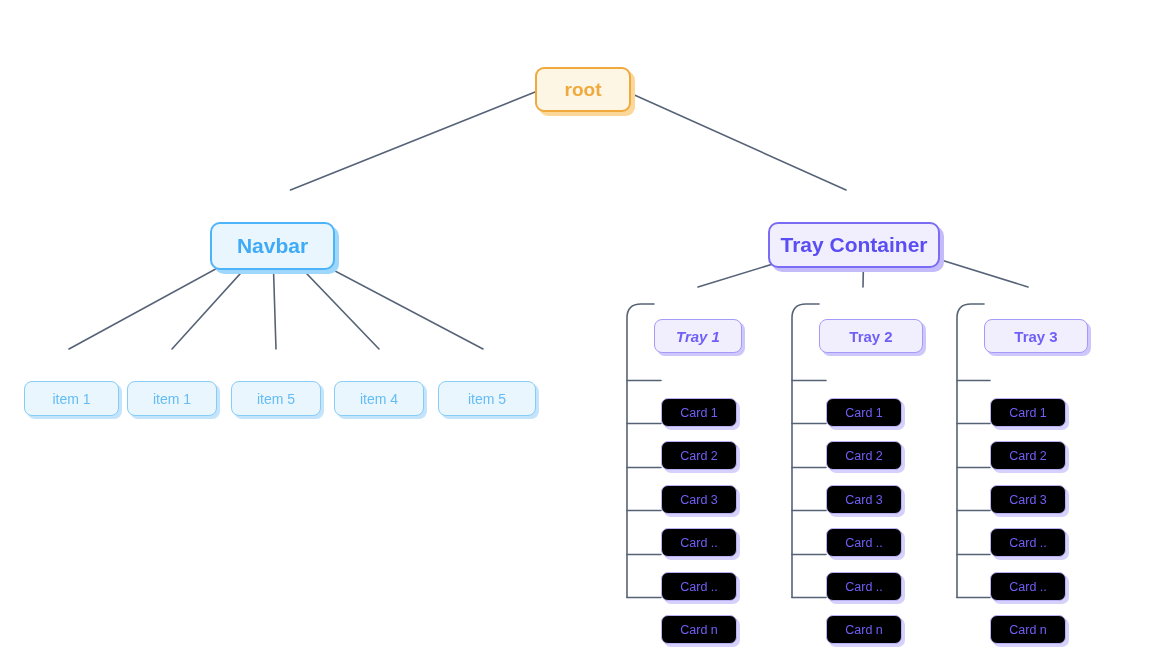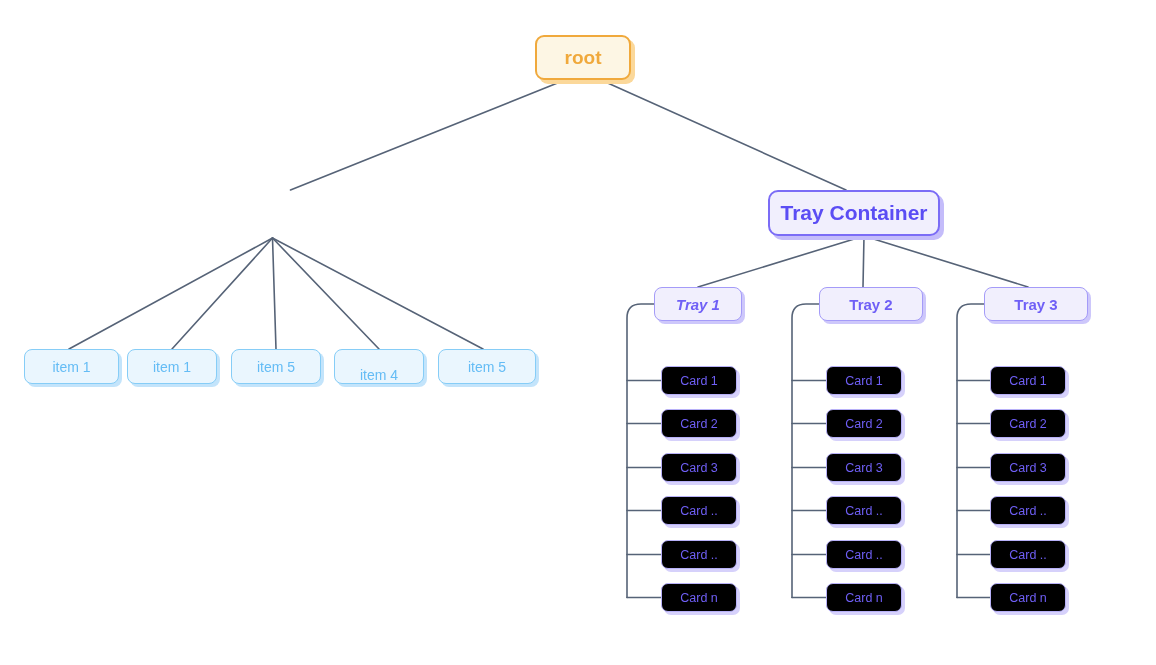--- a/index.html
+++ b/index.html
@@ -29,20 +29,21 @@
   }
   .node {
     position: absolute;
     box-sizing: border-box;
     display: flex;
     align-items: center;
     justify-content: center;
     border-style: solid;
     white-space: nowrap;
     user-select: none;
+    margin-top: 32px;
   }
   
   .n-root {
     border-width: 2px;
     border-color: #f0a93c;
     background: #fdf6e4;
     color: #f0a93c;
     border-radius: 9px;
     font-size: 19px;
     font-weight: 700;
@@ -140,35 +141,38 @@
       <line x1="957" y1="467.5" x2="990" y2="467.5" stroke="#566377" stroke-width="1.6" stroke-linecap="round"></line>
       <line x1="957" y1="510.5" x2="990" y2="510.5" stroke="#566377" stroke-width="1.6" stroke-linecap="round"></line>
       <line x1="957" y1="554.5" x2="990" y2="554.5" stroke="#566377" stroke-width="1.6" stroke-linecap="round"></line>
       <line x1="957" y1="597.5" x2="990" y2="597.5" stroke="#566377" stroke-width="1.6" stroke-linecap="round"></line>
     </svg>
 
   <div class="node n-root" style="left: 535px; top: 35px; width: 96px; height: 45px;">
     <span>root</span>
   </div>
 
+  <div class="node n-navbar" style="left: 210px; top: 190px; width: 125px; height: 48px;">
+    <span>Navbar</span>
+  </div>
 
   <div class="node n-traycontainer" style="left: 768px; top: 190px; width: 172px; height: 46px;">
     <span>Tray Container</span>
   </div>
 
 <div class="node n-item" style="left: 24px; top: 349px; width: 95px; height: 35px;">
       <span>item 1</span>
     </div>
     <div class="node n-item" style="left: 127px; top: 349px; width: 90px; height: 35px;">
       <span>item 1</span>
     </div>
     <div class="node n-item" style="left: 231px; top: 349px; width: 90px; height: 35px;">
       <span>item 5</span>
     </div>
-    <div class="node n-item" style="left: 334px; top: 349px; width: 90px; height: 35px; align-items: flex-end;">
+    <div class="node n-item" style="left: 334px; top: 349px; width: 90px; height: 35px;">
       <span>item 4</span>
     </div>
     <div class="node n-item" style="left: 438px; top: 349px; width: 98px; height: 35px;">
       <span>item 5</span>
     </div>
     <div class="node n-tray" style="left: 654px; top: 287px; width: 88px; height: 34px; font-style: italic;">
       <span>Tray 1</span>
     </div>
     <div class="node n-card" style="left: 661px; top: 366px; width: 76px; height: 29px;">
       <span>Card 1</span>

